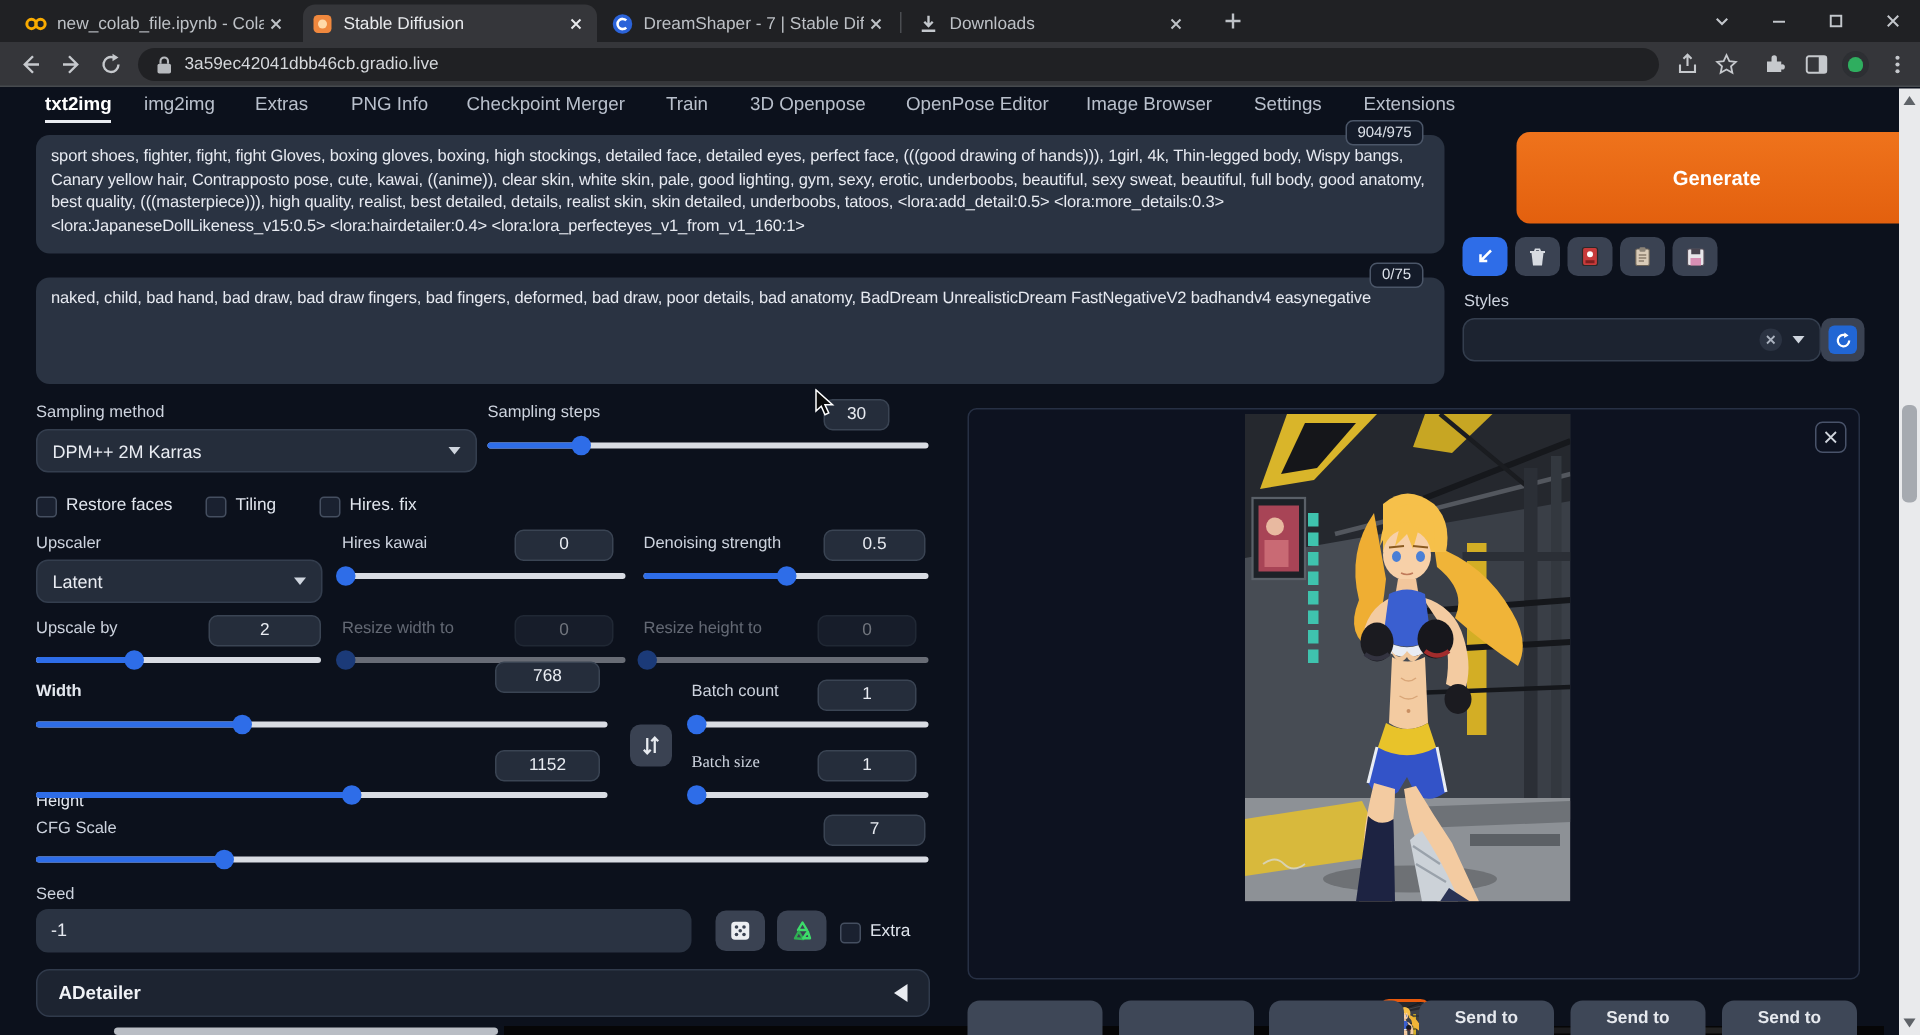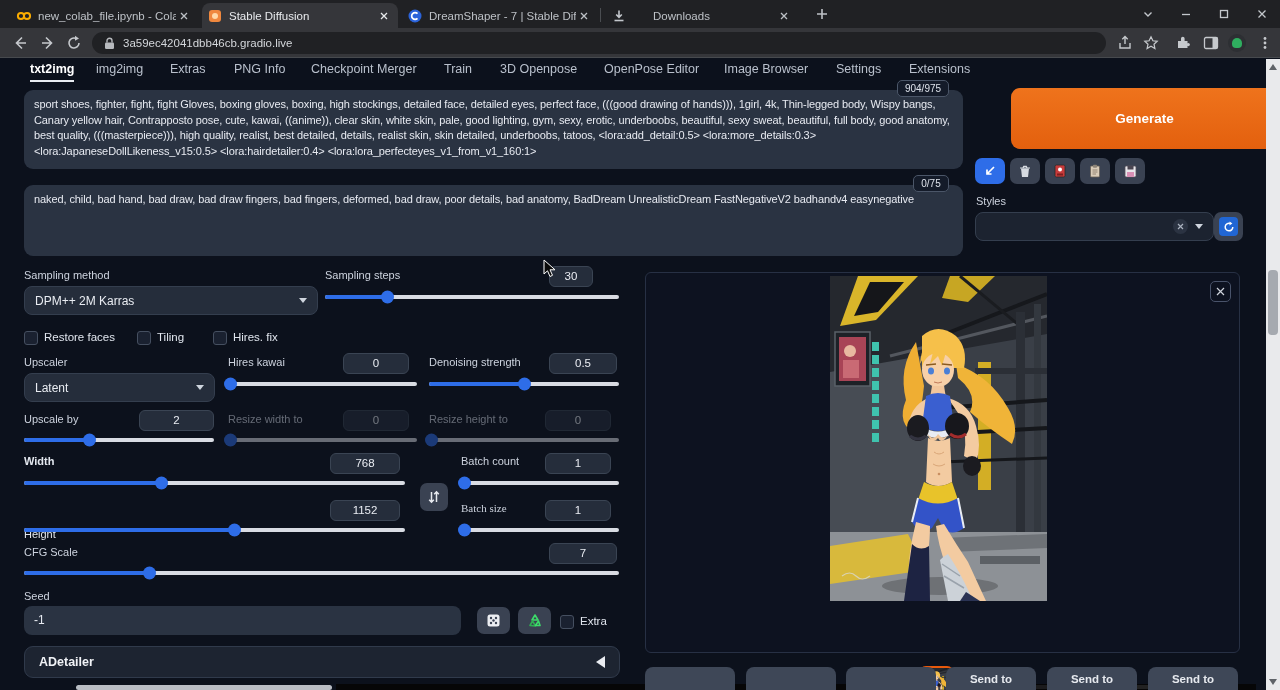--- a/index.html
+++ b/index.html
@@ -96,21 +96,21 @@
       </svg>
       <span class="title">DreamShaper - 7 | Stable Diffusio</span>
       <span class="tabx">
         <svg width="8" height="8" viewBox="0 0 8 8">
             <path d="M1 1 L7 7 M7 1 L1 7" stroke="#bdc1c6" stroke-width="1.3"></path>
           </svg>
       </span>
     </div>
     <div class="abs tabdivider" style="left:600px;"></div>
 
-    <div class="abs btab" style="left:606px;width:192px;padding:0 6px;gap:20px;">
+    <div class="abs btab" style="left:606px;width:192px;padding:0 6px;">
       <svg width="14" height="14" viewBox="0 0 14 14" style="flex:none;margin-right:7px;">
         <path d="M7 1.5 V8 M4.2 5.5 L7 8.4 L9.8 5.5" stroke="#c3c7cc" stroke-width="1.6" fill="none"></path>
         <path d="M2.5 11.5 H11.5" stroke="#c3c7cc" stroke-width="1.6"></path>
       </svg>
       <span class="title">Downloads</span>
       <span class="tabx">
         <svg width="8" height="8" viewBox="0 0 8 8">
             <path d="M1 1 L7 7 M7 1 L1 7" stroke="#bdc1c6" stroke-width="1.3"></path>
           </svg>
       </span>
@@ -335,21 +335,21 @@
     </div>
     <span class="abs lbl dim" style="left:429px;top:354px;">Resize height to</span>
     <div class="abs valbox dim" style="left:545px;top:351px;width:66px;">0</div>
     <div class="abs slider dim" style="left:429px;top:379px;width:190px;">
       <div class="fill" style="width: 1%;">
           <div class="thumb"></div>
         </div>
     </div>
 
     <span class="abs lbl" style="left:24px;top:396px;font-weight:bold;color:#e4e8ef;">Width</span>
-    <div class="abs valbox" style="left:330px;top:394px;width:70px;">768</div>
+    <div class="abs valbox" style="left:330px;top:382px;width:70px;">768</div>
     <div class="abs slider" style="left:24px;top:422px;width:381px;">
       <div class="fill" style="width: 36%;">
           <div class="thumb"></div>
         </div>
     </div>
     <span class="abs lbl" style="left:461px;top:396px;">Batch count</span>
     <div class="abs valbox" style="left:545px;top:394px;width:66px;">1</div>
     <div class="abs slider" style="left:461px;top:422px;width:158px;">
       <div class="fill" style="width: 2%;">
           <div class="thumb"></div>

